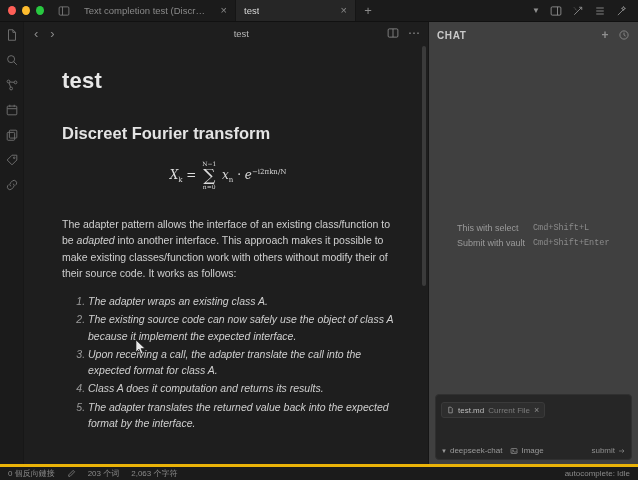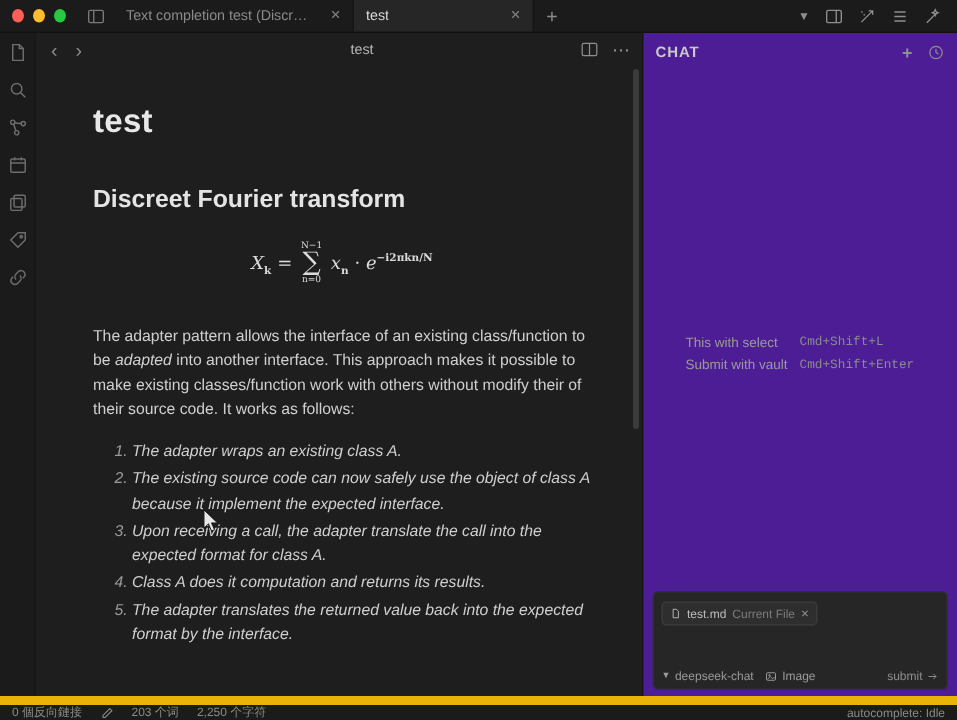--- a/index.html
+++ b/index.html
@@ -174,21 +174,21 @@
     font-weight: bold;
     color: #e4e4e4;
   }
   .formula {
     text-align: center;
     font-family: "DejaVu Serif", serif;
     font-size: 12px;
     color: #dcdcdc;
     margin: 18px 0 26px 0;
   }
-  .formula sup, .formula sub { font-size: 7px; font-weight: bold; }
+  .formula sup, .formula sub { font-size: 7px; }
   .para {
     font-size: 10.5px;
     line-height: 1.55;
     color: #cfcfcf;
     margin: 0 0 12px 0;
   }
   .para em { font-style: italic; margin-top: 16px; }
   ol.steps {
     margin: 4px 0 16px 0;
     padding-left: 26px;
@@ -203,21 +203,21 @@
     left: 112px;
     top: 296px;
     width: 0; height: 0;
     pointer-events: none;
   }
 
   
   .chatpane {
     width: 210px;
     flex: 0 0 210px;
-    background: #4c1d95;
+    background: #404040;
     border-left: 1px solid #161616;
     display: flex;
     flex-direction: column;
   }
   .chat-header {
     height: 26px;
     display: flex;
     align-items: center;
     padding: 0 8px;
     font-size: 10px;
@@ -283,23 +283,23 @@
     margin-left: auto;
     display: inline-flex; align-items: center; gap: 3px;
     color: #8e8e8e;
   }
 
   
   .statusbar {
     height: 16px;
     flex: 0 0 16px;
     background: #1b1b1b;
-    border-top: 6px solid #eab308;
-    display: flex;
-    align-items: flex-end;
+    border-top: 3px solid #eab308;
+    display: flex;
+    align-items: center;
     gap: 12px;
     padding: 0 8px;
     font-size: 8px;
     color: #8a8a8a;
   }
   .statusbar .sb-item { display: inline-flex; align-items: center; gap: 4px; }
   .statusbar .sb-right { margin-left: auto; display: inline-flex; align-items: center; gap: 12px; }
   svg { display: block; }
 </style>
 </head>
@@ -542,18 +542,18 @@
   </div>
 
   <div class="statusbar">
     <span class="sb-item">0 個反向鏈接</span>
     <span class="sb-item">
       <svg width="9" height="9" viewBox="0 0 16 16" fill="none" stroke="currentColor" stroke-width="1.3">
         <path d="M11 2.5 13.5 5 5.5 13H3v-2.5z"></path>
       </svg>
     </span>
     <span class="sb-item">203 个词</span>
-    <span class="sb-item">2,250 个字符</span>
+    <span class="sb-item">2,063 个字符</span>
     <span class="sb-right">
       <span class="sb-item">autocomplete: Idle</span>
     </span>
   </div>
 </div>
 
 </body></html>

